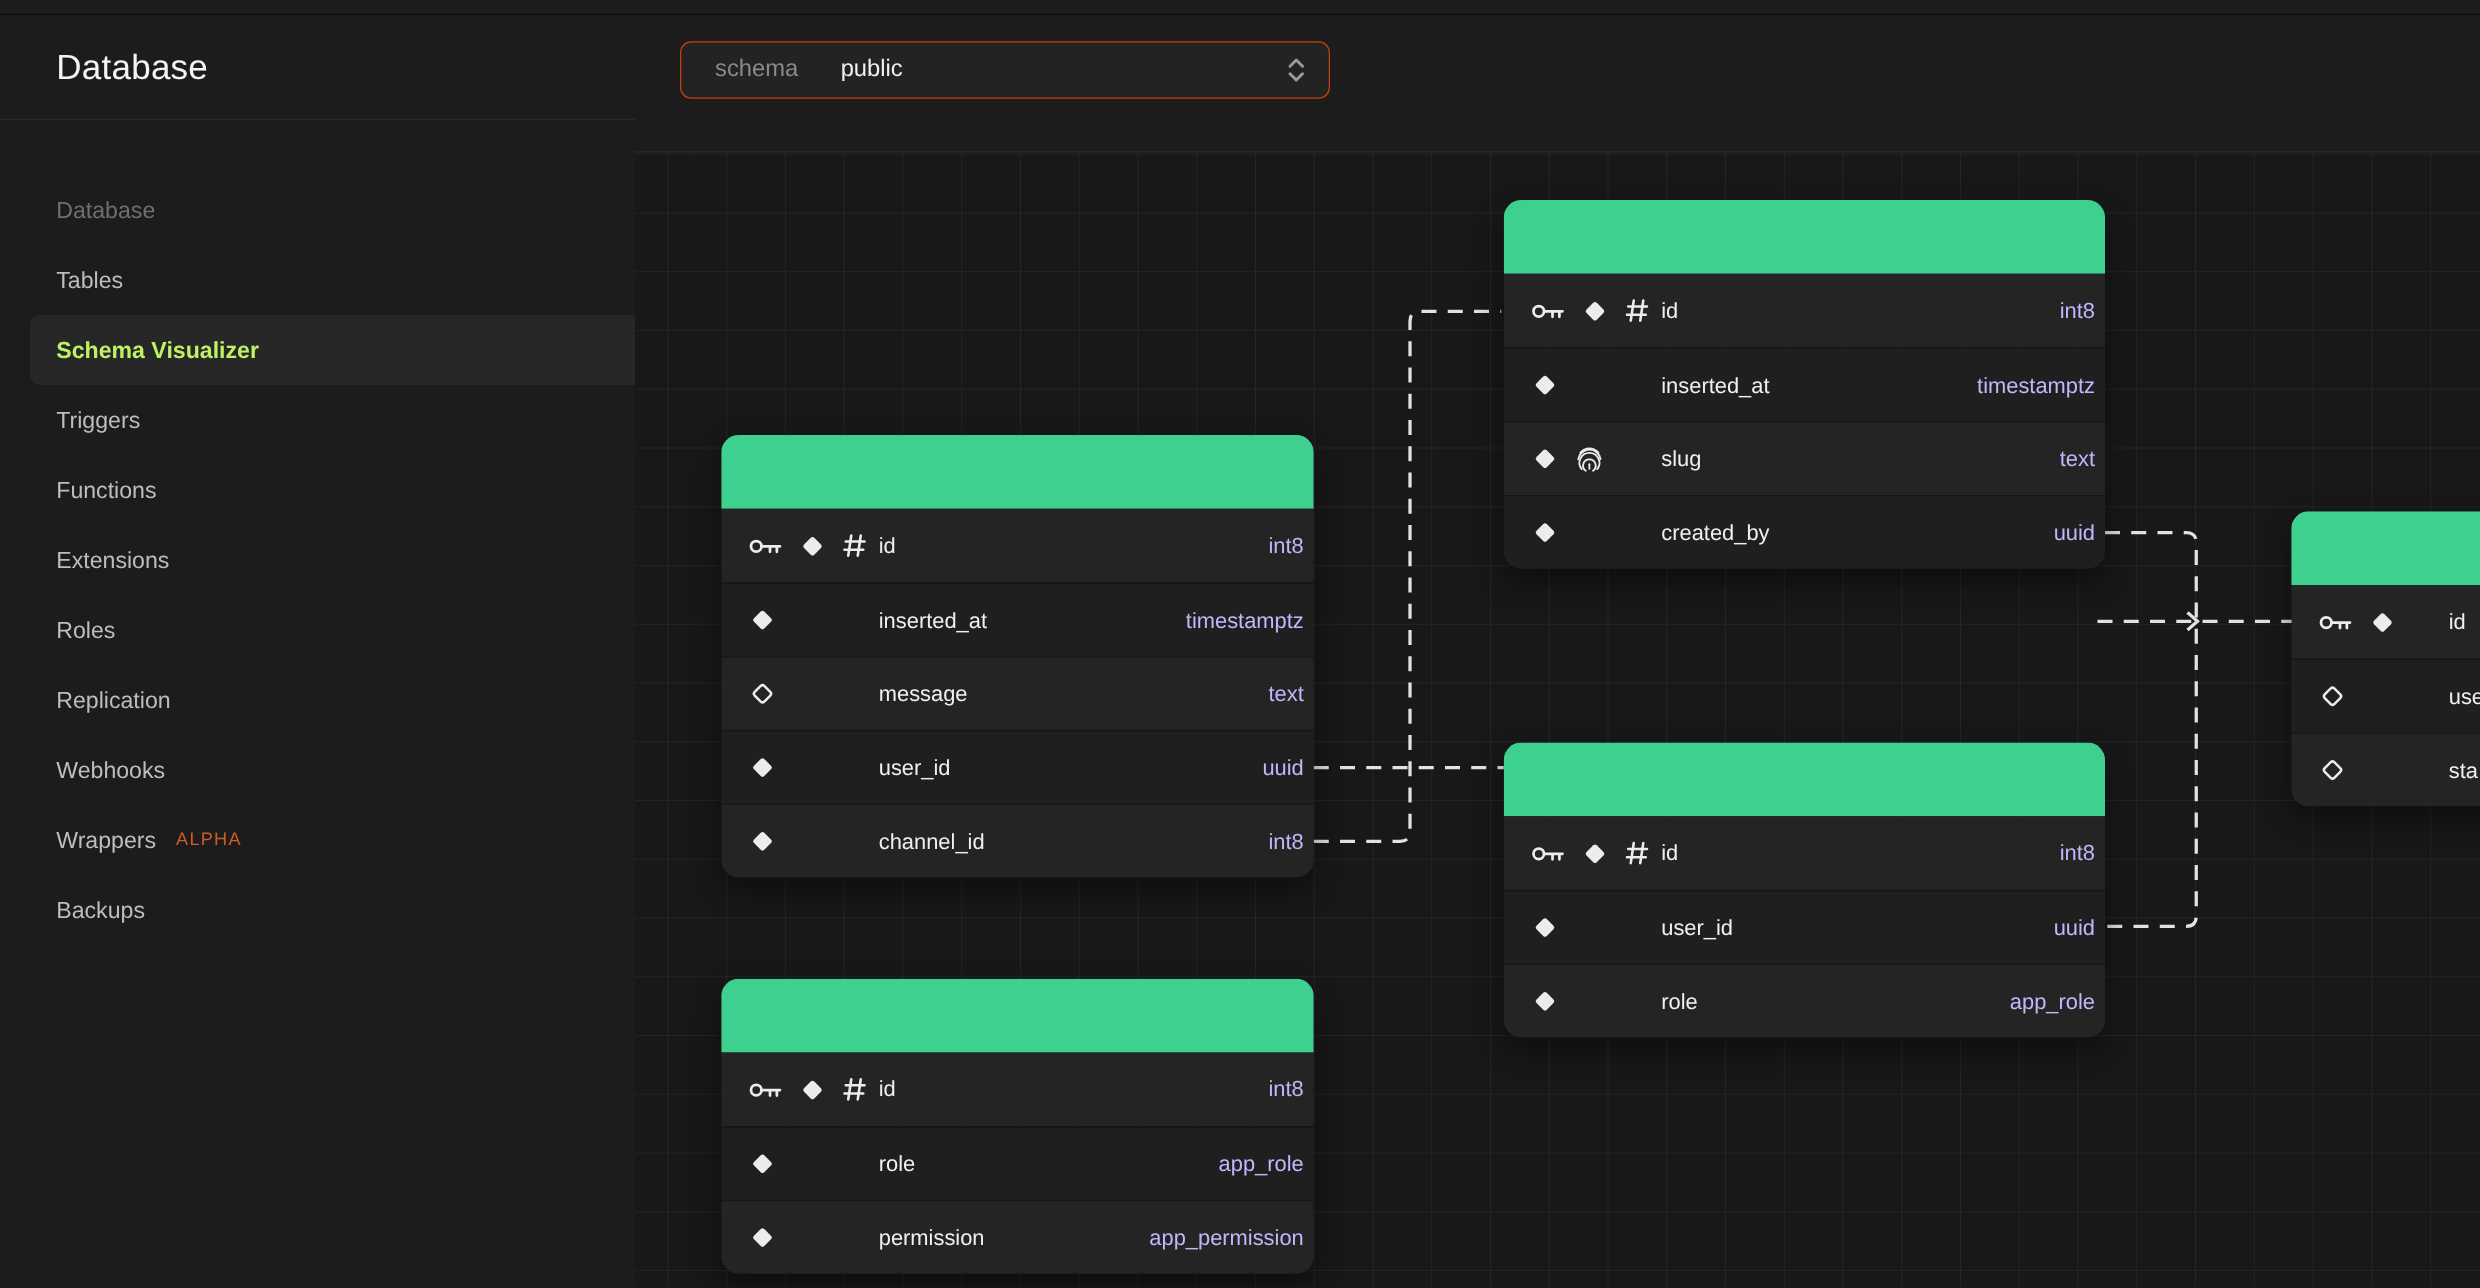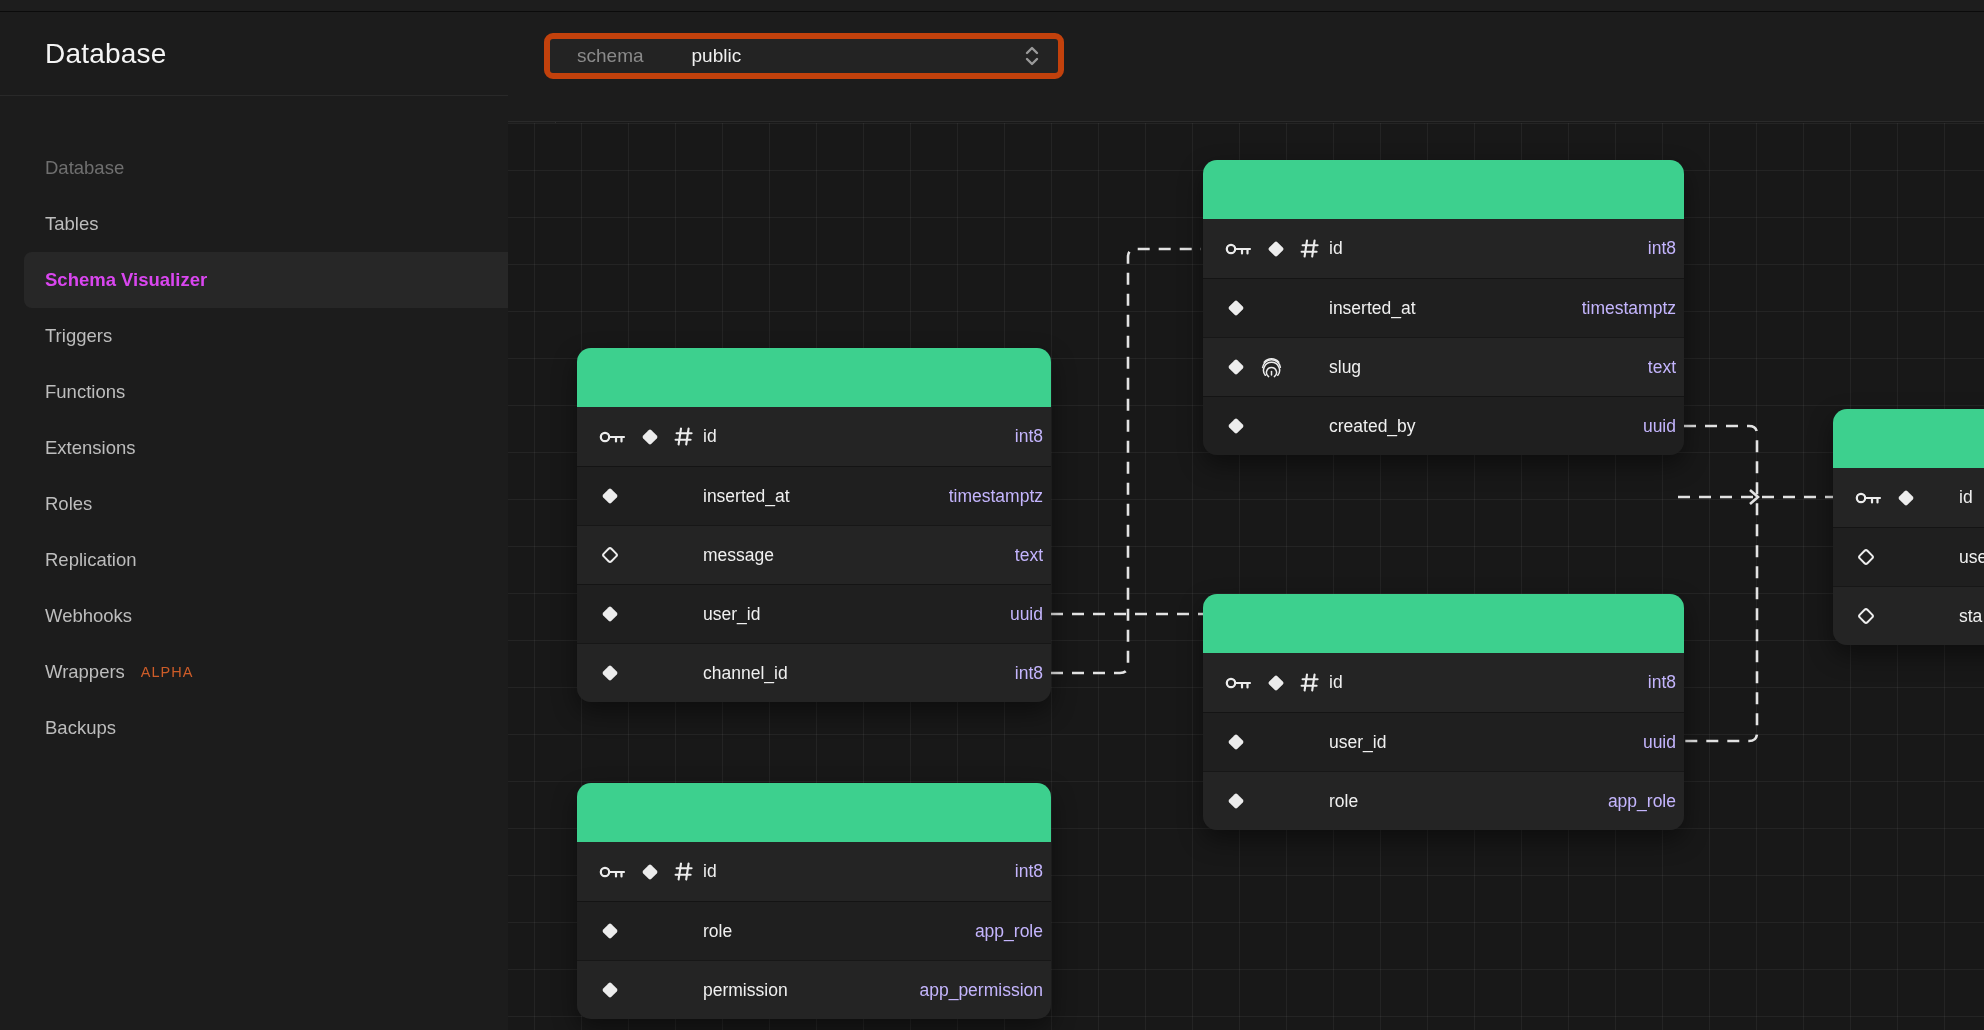--- a/index.html
+++ b/index.html
@@ -16,31 +16,31 @@
   
   .sidebar { position:absolute; left:0; top:12px; width:556px; height:1018px;
     background:#1c1c1c; border-right:1px solid #2d2d2d; }
   .sidebar-header { height:84px; border-bottom:1px solid #292929;
     display:flex; align-items:center; padding:0 45px; }
   .sidebar-title { font-size:28px; color:#f4f4f4; letter-spacing:.2px; }
   .menu { padding:44px 24px 0 24px; }
   .menu-item { height:56px; display:flex; align-items:center;
     padding:0 21px; border-radius:8px; font-size:18.5px; color:#bdbdbd; cursor:pointer; }
   .menu-item.muted { color:#6f6f6f; }
-  .menu-item.active { background:#272727; color:#d946ef; font-weight:bold; }
+  .menu-item.active { background:#272727; color:#bef264; font-weight:bold; }
   .menu-badge { margin-left:16px; font-size:14.5px; letter-spacing:1px; color:#cd5c28; font-weight:normal; }
 
   
   .topbar { position:absolute; left:508px; top:12px; width:1476px; height:110px;
     background:#1c1c1c; border-bottom:1px solid #2a2a2a; }
   .schema-select { position:absolute; left:36px; top:21px; width:520px; height:46px;
-    background:#232323; border:6px solid #c2410c; border-radius:9px;
+    background:#232323; border:1px solid #c2410c; border-radius:9px;
     display:flex; align-items:center; padding:0 18px 0 27px; font-size:19px; cursor:pointer; }
   .schema-label { color:#8a8a8a; }
-  .schema-value { color:#f0f0f0; margin-left:48px; }
+  .schema-value { color:#f0f0f0; margin-left:34px; }
   .select-chevrons { margin-left:auto; display:flex; flex-direction:column; gap:2px; }
 
   
   .canvas { position:absolute; left:508px; top:123px; width:1476px; height:907px;
     background:#181818; overflow:hidden;
     background-image:
       linear-gradient(rgba(255,255,255,0.05) 1px, transparent 1px),
       linear-gradient(90deg, rgba(255,255,255,0.05) 1px, transparent 1px);
     background-size:47px 47px; background-position:26px 0; }
 

